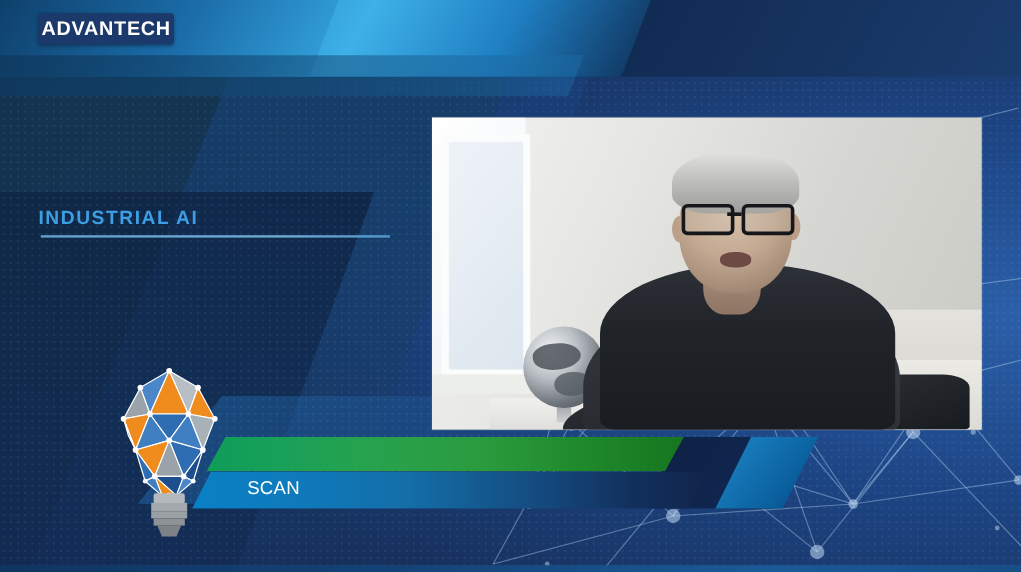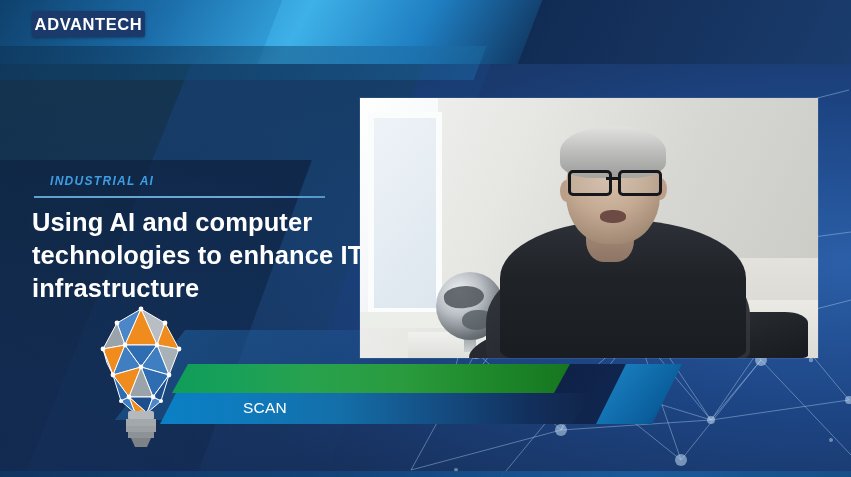--- a/index.html
+++ b/index.html
@@ -49,22 +49,22 @@
     background:linear-gradient(100deg,rgba(14,55,92,.85),rgba(30,120,180,.35));
     transform:skewX(-21deg);}
 
   .logo-plate{position:absolute;left:32px;top:11px;width:113px;height:26px;
     background:#1b3a6b;border-radius:3px;display:flex;align-items:center;
     justify-content:center;box-shadow:0 1px 3px rgba(0,0,0,.35);}
   .logo-text{color:#ffffff;font-size:16.5px;font-weight:700;letter-spacing:.6px;
     font-family:"Liberation Sans",sans-serif;line-height:1;}
 
   
-  .eyebrow{position:absolute;left:50px;top:174px;color:#3e9ee3;font-size:12px;
-    font-weight:700;letter-spacing:1.3px;font-style:italic;}
+  .eyebrow{position:absolute;left:32px;top:174px;color:#3e9ee3;font-size:16px;
+    font-weight:700;letter-spacing:1.3px;}
   .rule{position:absolute;left:34px;top:196px;width:291px;height:1.5px;
     background:linear-gradient(90deg,#6fb6e6,#7ec0ea 70%,#5ba6da);opacity:.85;}
   .title{position:absolute;left:32px;top:206px;width:340px;color:#ffffff;
     font-size:25.5px;font-weight:700;line-height:1.3;letter-spacing:.1px;}
 
   
   .bulb{position:absolute;left:95px;top:305px;width:92px;height:150px;}
 
   
   .video{position:absolute;left:360px;top:98px;width:458px;height:260px;
@@ -139,21 +139,21 @@
     clip-path:polygon(16px 0, 430px 0, 414px 31px, 0 31px);}
   .band-navy{position:absolute;left:540px;top:364px;width:120px;height:60px;
     background:linear-gradient(120deg,#0e1f44,#122a55);
     clip-path:polygon(22px 0,120px 0,98px 60px,0 60px);}
   .band-cyan{position:absolute;left:596px;top:364px;width:86px;height:60px;
     background:linear-gradient(130deg,#1f88c9,#0a5f9d 70%,#0c3e72 100%);
     clip-path:polygon(30px 0,86px 0,56px 60px,0 60px);}
   .band-name{position:absolute;left:206px;top:369px;color:#ffffff;
     font-size:15.5px;font-weight:400;letter-spacing:.2px;}
   .band-company{position:absolute;left:206px;top:399px;color:#ffffff;
-    font-size:15.5px;font-weight:400;letter-spacing:.2px;margin-left:37px;}
+    font-size:15.5px;font-weight:400;letter-spacing:.2px;}
 
   .bot-strip{position:absolute;left:0;bottom:0;width:851px;height:6px;
     background:linear-gradient(90deg,#0f3663,#14457b 40%,#1a5d9c 75%,#17508a 100%);opacity:.9;}
 </style>
 </head>
 <body>
 
 <div class="stage">
 
   <div class="bg-base"></div>
@@ -222,21 +222,20 @@
   <div class="hdr-band"></div>
   <div class="hdr-band2"></div>
   <div class="hdr-under"></div>
 
   <div class="logo-plate">
     <span class="logo-text">ADVANTECH</span>
   </div>
 
   <div class="eyebrow">INDUSTRIAL AI</div>
   <div class="rule"></div>
-  <div class="title">Using AI and computer technologies to enhance IT infrastructure</div>
 
   <svg class="bulb" viewBox="0 0 92 150">
     <g stroke="#ffffff" stroke-width="1" stroke-linejoin="round">
       <polygon points="46,4 22,18 30,40" fill="#4a86c8"></polygon>
       <polygon points="46,4 70,18 62,40" fill="#b9bec4"></polygon>
       <polygon points="46,4 30,40 62,40" fill="#f08b1d"></polygon>
       <polygon points="22,18 8,44 30,40" fill="#9aa2aa"></polygon>
       <polygon points="70,18 84,44 62,40" fill="#f08b1d"></polygon>
       <polygon points="8,44 30,40 18,70" fill="#f08b1d"></polygon>
       <polygon points="30,40 46,62 18,70" fill="#3f7ec0"></polygon>

